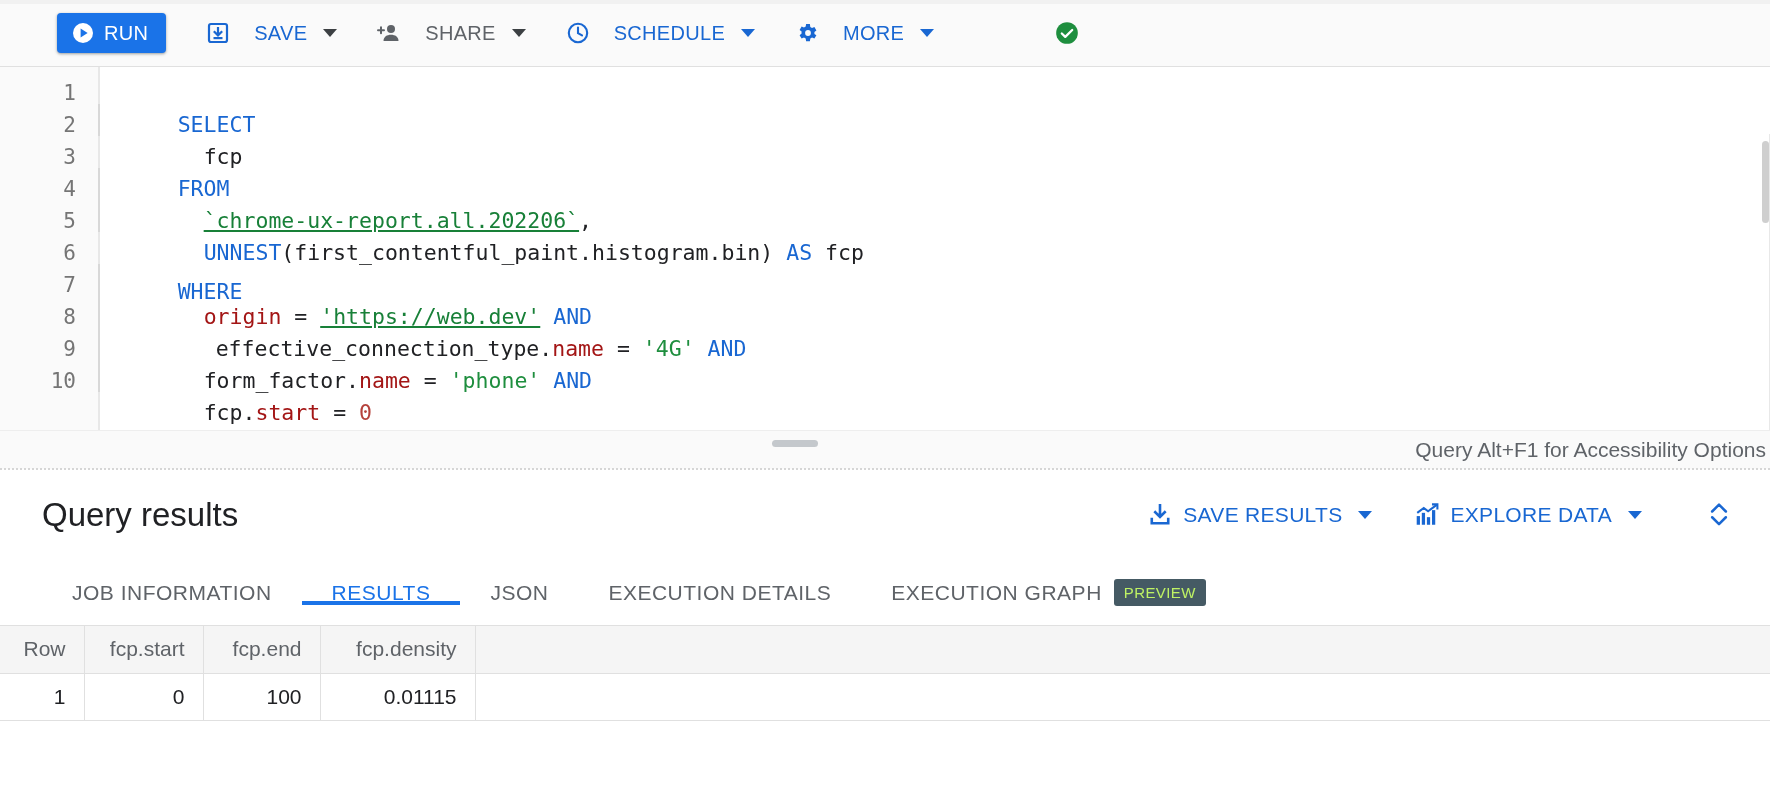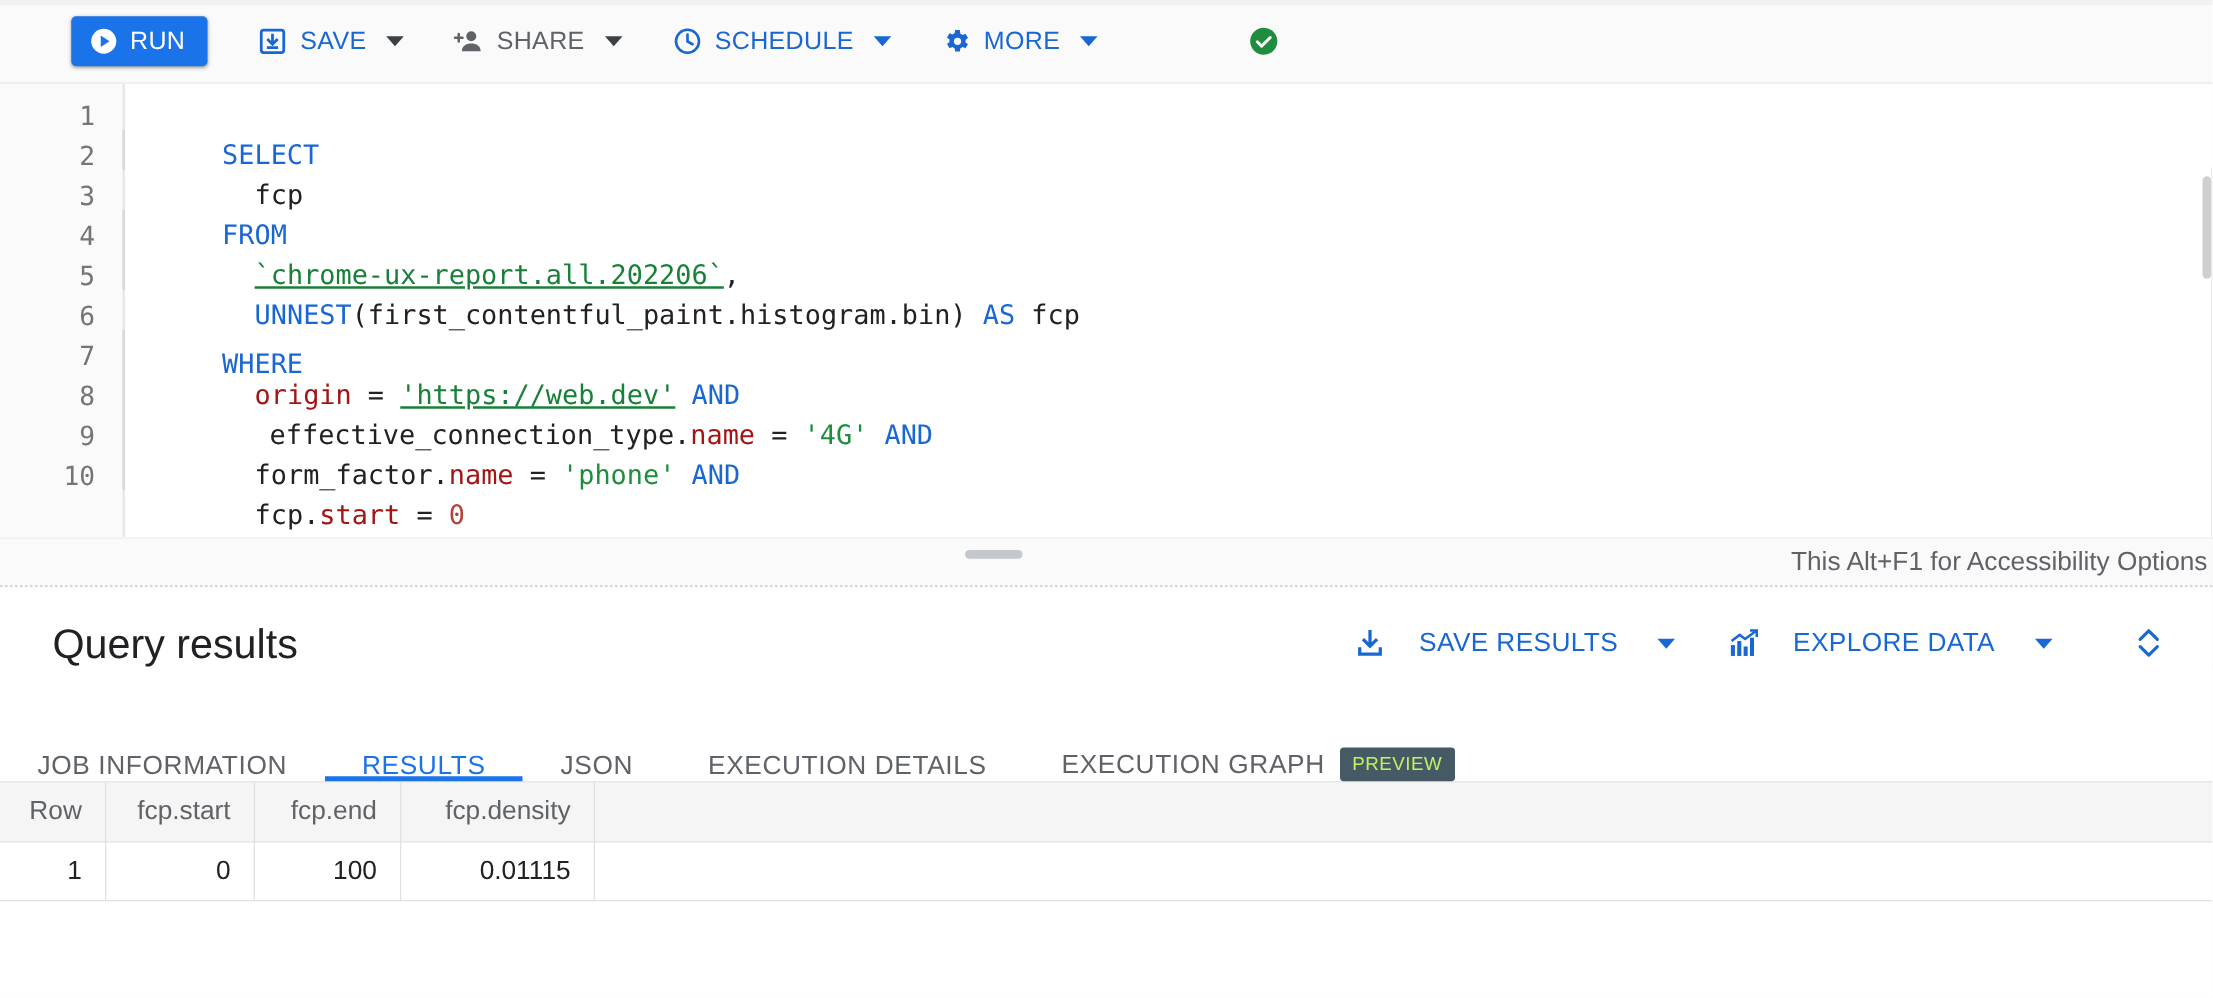--- a/index.html
+++ b/index.html
@@ -29,21 +29,21 @@
     background: #1a73e8; color: #ffffff;
     height: 40px; padding: 0 18px 0 14px;
     border: none; border-radius: 4px;
     font-size: 20px; font-weight: 500; letter-spacing: .3px;
     cursor: pointer;
     box-shadow: 0 1px 2px rgba(60,64,67,.3), 0 1px 3px 1px rgba(60,64,67,.15);
   }
   .play-icon { width: 24px; height: 24px; flex: none; display: block; }
 
   .tb-btn {
-    display: flex; align-items: center; gap: 10px;
+    display: flex; align-items: center; gap: 24px;
     height: 40px; padding: 0 10px;
     background: transparent; border: none;
     color: #1967d2; font-size: 20px; font-weight: 500; letter-spacing: .3px;
     cursor: pointer; white-space: nowrap;
   }
   .tb-btn .gicon { width: 24px; height: 24px; flex: none; display: block; }
   .tb-btn.muted { color: #5f6368; }
   .caret {
     width: 0; height: 0; flex: none;
     border-left: 7px solid transparent;
@@ -125,36 +125,37 @@
     background: #ffffff;
   }
   .results-head {
     position: relative; height: 90px;
     display: flex; align-items: center;
     padding-left: 42px;
   }
   .results-title { font-size: 33px; color: #202124; font-weight: 400; text-align: right; }
   .rh-actions { display: flex; align-items: center; margin-left: auto; padding-right: 34px; }
   .rh-btn {
-    display: flex; align-items: center; gap: 26px;
+    display: flex; align-items: center; gap: 10px;
     height: 40px; padding: 0 8px;
     background: none; border: none; cursor: pointer;
     color: #1967d2; font-size: 21px; font-weight: 500; letter-spacing: .3px;
     white-space: nowrap;
   }
   .rh-btn .gicon { width: 26px; height: 26px; flex: none; display: block; }
   .expand-btn {
     width: 34px; height: 40px; margin-left: 52px;
     background: none; border: none; cursor: pointer;
     display: flex; align-items: center; justify-content: center;
   }
 
   .tabs {
     position: relative; height: 66px;
-    display: flex; align-items: flex-end;
+    display: flex; align-items: center;
+    padding-left: 42px;
     border-bottom: 1px solid #e0e0e0;
   }
   .tab {
     display: flex; align-items: center; gap: 12px;
     padding: 0 30px;
     color: #5f6368; font-size: 21px; font-weight: 500; letter-spacing: .5px;
     background: none; border: none; cursor: pointer; white-space: nowrap;
     position: relative;
   }
   .tab.active { color: #1a73e8; }
@@ -332,21 +333,21 @@
     <div class="ln" style="top:293px;">10</div>
     <div class="cl" style="top:293px;padding-left:26px;">
       <span class="id">fcp.</span><span class="fld">start</span><span class="id"> </span><span class="id">=</span><span class="id"> </span><span class="num">0</span>
     </div>
   </div>
 
   <div class="vscroll-thumb"></div>
   <div class="right-edge"></div>
 
   <div class="editor-footer">
-    <span class="a11y-hint">This Alt+F1 for Accessibility Options</span>
+    <span class="a11y-hint">Query Alt+F1 for Accessibility Options</span>
   </div>
 </div>
 
 <div class="splitter-handle"></div>
 <div class="dotted-rule"></div>
 
 <div class="results">
 
   <div class="results-head">
     <span class="results-title">Query results</span>

